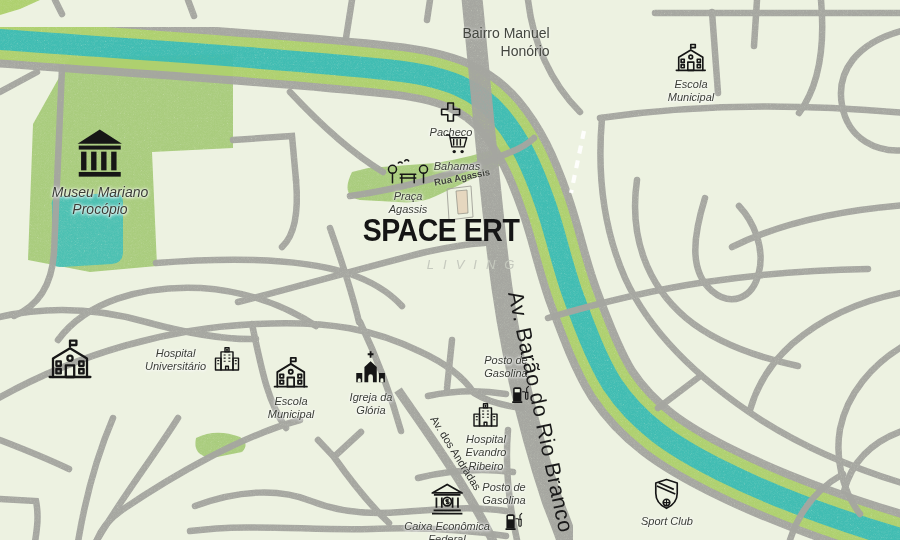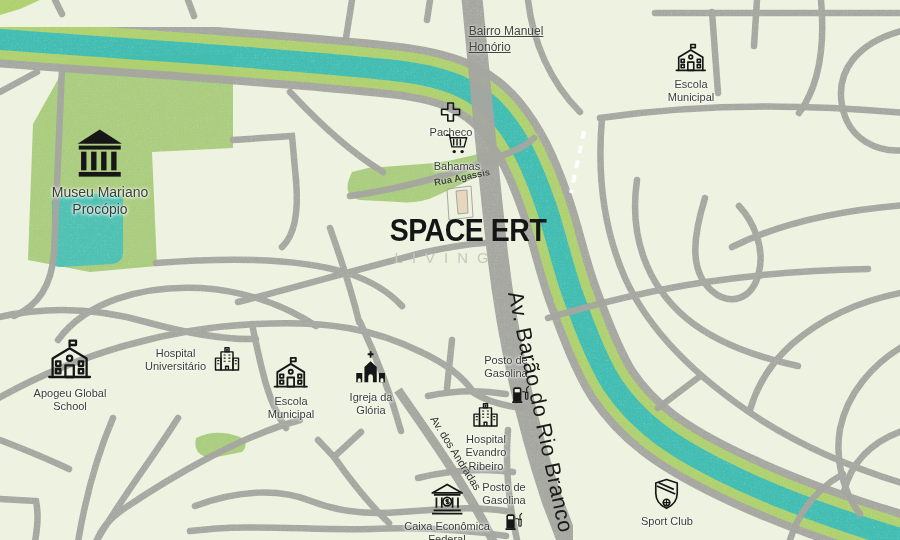--- a/index.html
+++ b/index.html
@@ -4,41 +4,41 @@
 <style>
   html,body{margin:0;padding:0;background:#dfe3d6;}
   #stage{position:relative;width:900px;height:540px;background:#edf2e1;overflow:hidden;
          font-family:"Liberation Sans",sans-serif;}
   #geo{position:absolute;left:0;top:0;width:900px;height:540px;display:block;}
   .poi{position:absolute;display:flex;flex-direction:column;align-items:center;
        transform:translateX(-50%);text-align:center;}
   .poi .icon{display:block;flex:none;}
   .plabel{margin-top:2px;font-size:11px;font-weight:500;line-height:1.22;color:#3a3d36;
           white-space:pre-line;
-          text-shadow:0 0 2px #fff,0 0 4px rgba(255,255,255,.95),0 1px 3px rgba(255,255,255,.9);}
+          text-shadow:0 0 2px #fff,0 0 4px rgba(255,255,255,.95),0 1px 3px rgba(255,255,255,.9);font-style:italic;}
   .poi.row{flex-direction:row;transform:none;align-items:center;}
   .poi.row .plabel{margin:0 6px 0 0;}
   .poi.icon-after .icon{order:2;margin-top:2px;}
   .poi.icon-after .plabel{order:1;}
-  .district{position:absolute;transform:translateX(-50%);text-align:left;font-size:12px;
+  .district{position:absolute;transform:translateX(-50%);text-align:right;font-size:14px;
             color:#43463f;font-weight:500;white-space:pre-line;line-height:1.3;
-            text-shadow:0 0 3px rgba(255,255,255,.9);text-decoration:underline;}
+            text-shadow:0 0 3px rgba(255,255,255,.9);}
   .street{position:absolute;white-space:nowrap;color:#34362f;font-weight:500;
           text-shadow:0 0 2px rgba(255,255,255,.75);}
   #street-rua-agassis{left:462px;top:177px;font-size:9.5px;font-weight:600;color:#3e403a;
           transform:translate(-50%,-50%) rotate(-11deg);}
   #street-andradas{left:456px;top:453px;font-size:11px;color:#2e302b;
           transform:translate(-50%,-50%) rotate(58deg);}
   #street-barao{left:540px;top:412px;font-size:21.5px;letter-spacing:.5px;color:#191919;
           transform:translate(-50%,-50%) rotate(78deg);text-shadow:none;}
-  #logo{position:absolute;left:468px;top:216px;transform:translateX(-50%);text-align:left;}
+  #logo{position:absolute;left:441px;top:216px;transform:translateX(-50%);text-align:right;}
   #logo .t{font-size:30px;font-weight:800;color:#151515;line-height:1;letter-spacing:-.5px;
            transform:scale(.95,1.04);}
-  #logo .s{font-size:15px;color:#c5c9be;letter-spacing:9px;padding-left:9px;margin-top:3px;
-           font-weight:500;}
+  #logo .s{font-size:13px;color:#c5c9be;letter-spacing:9px;padding-left:9px;margin-top:11px;
+           font-weight:500;font-style:italic;}
 </style>
 </head>
 <body>
 
 <div id="stage">
 
 <svg id="geo" viewBox="0 0 900 540">
   <defs>
     <filter id="grain" x="-2%" y="-2%" width="104%" height="104%">
       <feTurbulence type="fractalNoise" baseFrequency="0.7" numOctaves="2" seed="7" result="n"></feTurbulence>
@@ -173,38 +173,50 @@
     <g fill="none" stroke="#161616" stroke-width="1.25" stroke-linecap="round" stroke-linejoin="round">
       <path d="M2.5 3.5h2.6l2.1 10.6h10.9l2.3-8.1H6"></path>
       <path d="M8.8 7.5v5M11.8 7.5v5M14.8 7.5v5"></path>
       <circle cx="9.3" cy="18.3" r="1.5" fill="#161616" stroke="none"></circle>
       <circle cx="16.3" cy="18.3" r="1.5" fill="#161616" stroke="none"></circle>
     </g>
   </svg>
   <div class="plabel">Bahamas</div>
 </div>
 
+<div class="poi" style="left:408px;top:157px">
+  <svg class="icon" style="width:44px" viewBox="0 0 34 24">
+    <g fill="none" stroke="#161616" stroke-width="1.15" stroke-linecap="round">
+      <path d="M9.5 4.6q1.5-1.6 3 0M14.5 3q1.5-1.6 3 0"></path>
+      <circle cx="5" cy="9.5" r="3.1"></circle>
+          <path d="M5 12.6V20"></path>
+      <circle cx="29" cy="9.5" r="3.1"></circle>
+          <path d="M29 12.6V20"></path>
+      <path d="M11 13.4h12M12.2 13.4V20M21.8 13.4V20M11 16.2h12"></path>
+    </g>
+  </svg>
+  <div class="plabel">Praça
+Agassis</div>
+</div>
 
 
 <div class="poi" style="left:70px;top:337px">
   <svg class="icon" style="width:48px" viewBox="0 0 24 24">
     <g fill="none" stroke="#161616" stroke-width="1.15" stroke-linecap="round" stroke-linejoin="round">
       <path d="M12 4.8V1.8h3.2v2.2H12"></path>
           <path d="M3.5 20V10.8L12 5.6l8.5 5.2V20"></path>
           <path d="M1.8 20h20.4"></path>
       <rect x="9.9" y="14.2" width="4.2" height="5.8"></rect>
       <rect x="5.2" y="12.2" width="2.2" height="2.2"></rect>
           <rect x="16.6" y="12.2" width="2.2" height="2.2"></rect>
       <rect x="5.2" y="16" width="2.2" height="2.2"></rect>
           <rect x="16.6" y="16" width="2.2" height="2.2"></rect>
       <circle cx="12" cy="10.6" r="1.3"></circle>
     </g>
   </svg>
-  <div class="plabel">Apogeu Global
-School</div>
 </div>
 
 <div class="poi row" style="left:145px;top:345px">
   <div class="plabel">Hospital
 Universitário</div>
   <svg class="icon" style="width:30px" viewBox="0 0 24 24">
     <g fill="none" stroke="#161616" stroke-width="1.15" stroke-linejoin="round">
       <rect x="7.2" y="5.5" width="9.6" height="14.5"></rect>
       <rect x="2.8" y="10.5" width="4.4" height="9.5"></rect>
           <rect x="16.8" y="10.5" width="4.4" height="9.5"></rect>

